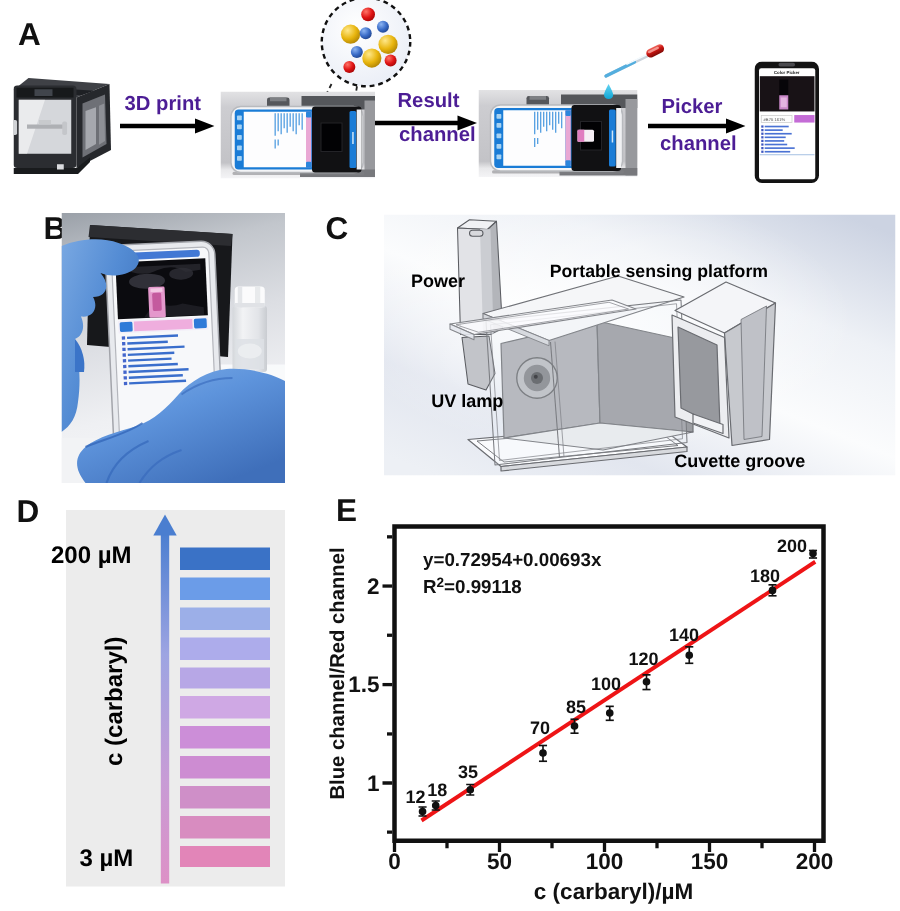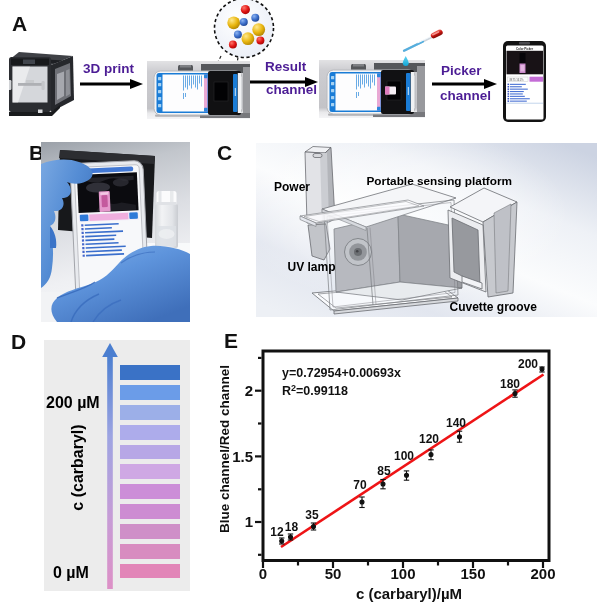--- a/index.html
+++ b/index.html
@@ -403,22 +403,22 @@
       <polygon points="196,75 222,87 224,142 198,129" fill="#97999e"></polygon>
       <polygon points="206,133 226,140 226,146 206,139" fill="#f2f3f6"></polygon>
     </g>
     <text x="18" y="48" font-size="12" font-weight="bold" fill="#000" font-family="Liberation Sans,sans-serif">Power</text>
     <text x="110.5" y="41.5" font-size="11.8" font-weight="bold" fill="#000" font-family="Liberation Sans,sans-serif">Portable sensing platform</text>
     <text x="31.5" y="128" font-size="12" font-weight="bold" fill="#000" font-family="Liberation Sans,sans-serif">UV lamp</text>
     <text x="193.5" y="168" font-size="12" font-weight="bold" fill="#000" font-family="Liberation Sans,sans-serif">Cuvette groove</text>
   </svg>
 
   <div class="abs" style="left:44px;top:340px;width:146px;height:251px;background:#ececec;"></div>
-  <div class="artxt" style="left:46px;top:362px;margin-top:32px;">200 µM</div>
-  <div class="artxt" style="left:53px;top:564px;">0 µM</div>
+  <div class="artxt" style="left:34px;top:362px;">200 µM</div>
+  <div class="artxt" style="left:53px;top:564px;">3 µM</div>
   <div class="artxt" style="left:26px;top:458.5px;transform:rotate(-90deg);transform-origin:center;width:102px;text-align:center;">c (carbaryl)</div>
   <svg class="abs" style="left:98px;top:342px;" width="25" height="249" viewBox="0 0 25 249">
     <defs>
       <linearGradient id="darrow" x1="0" y1="0" x2="0" y2="1">
         <stop offset="0" stop-color="#4a7ed0"></stop>
           <stop offset="0.35" stop-color="#9da4e2"></stop>
         <stop offset="0.7" stop-color="#c79cd6"></stop>
           <stop offset="1" stop-color="#dd90c6"></stop>
       </linearGradient>
     </defs>

